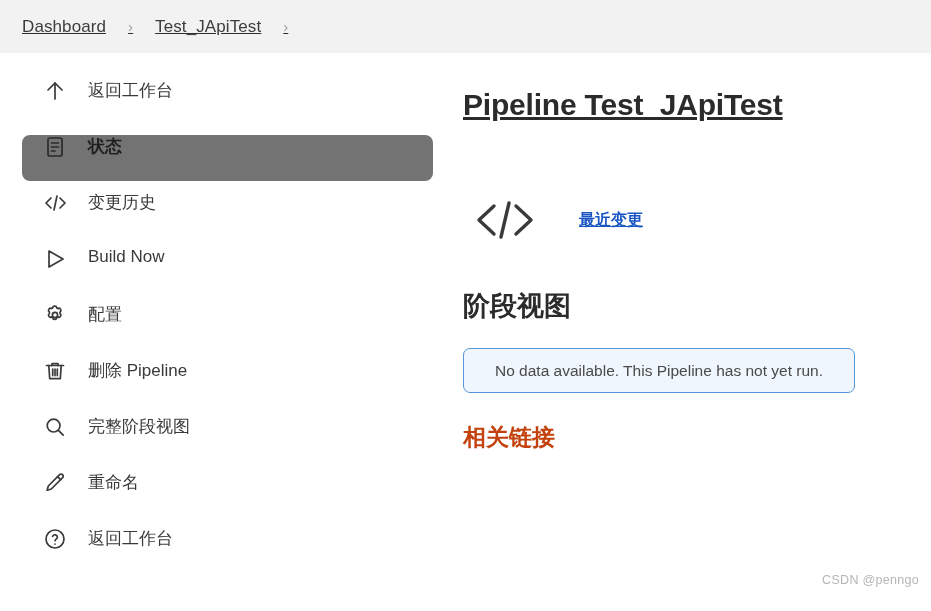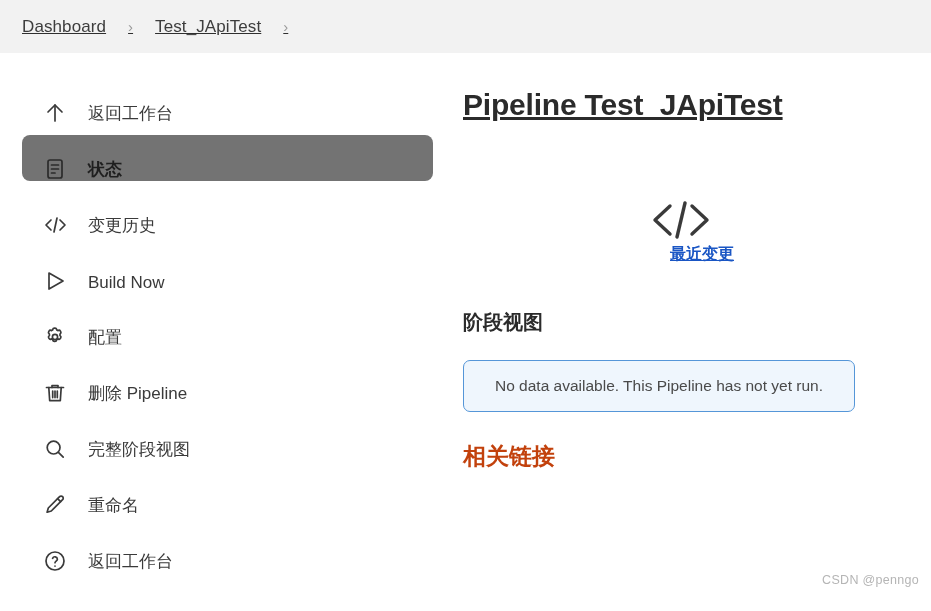--- a/index.html
+++ b/index.html
@@ -58,21 +58,21 @@
   }
   .content {
     flex: 1 1 auto;
     padding-top: 26px;
     box-sizing: border-box;
   }
 
   
   .nav-item {
     display: flex;
-    align-items: flex-end;
+    align-items: flex-start;
     height: 46px;
     margin: 0 22px 10px 22px;
     padding-left: 18px;
     border-radius: 8px;
     box-sizing: border-box;
     cursor: pointer;
   }
   .nav-item.selected {
     background: #737373;
   }
@@ -103,45 +103,44 @@
     font-weight: bold;
     color: #2b2b2b;
     margin: 9px 0 0 8px;
     letter-spacing: -.2px;
     text-decoration: underline;
   }
   .changes-row {
     display: flex;
     align-items: center;
     margin: 74px 0 0 18px;
-    flex-direction: column;
   }
   .code-big {
     margin-right: 42px;
     display: flex;
     align-items: center;
   }
   .changes-link {
     font-size: 16px;
     font-weight: bold;
     color: #1a56c4;
     text-decoration: underline;
     cursor: pointer;
     white-space: nowrap;
   }
   .section-title {
-    font-size: 20px;
+    font-size: 27px;
     font-weight: bold;
     color: #2b2b2b;
     margin: 44px 0 0 8px;
   }
   .info-box {
     margin: 24px 0 0 8px;
     width: 392px;
-    height: 52px;
+    height: 45px;
     box-sizing: border-box;
     background: #eff6fd;
     border: 1px solid #5596d8;
     border-radius: 7px;
     display: flex;
     align-items: center;
     justify-content: center;
   }
   .info-box-text {
     font-size: 15.5px;

